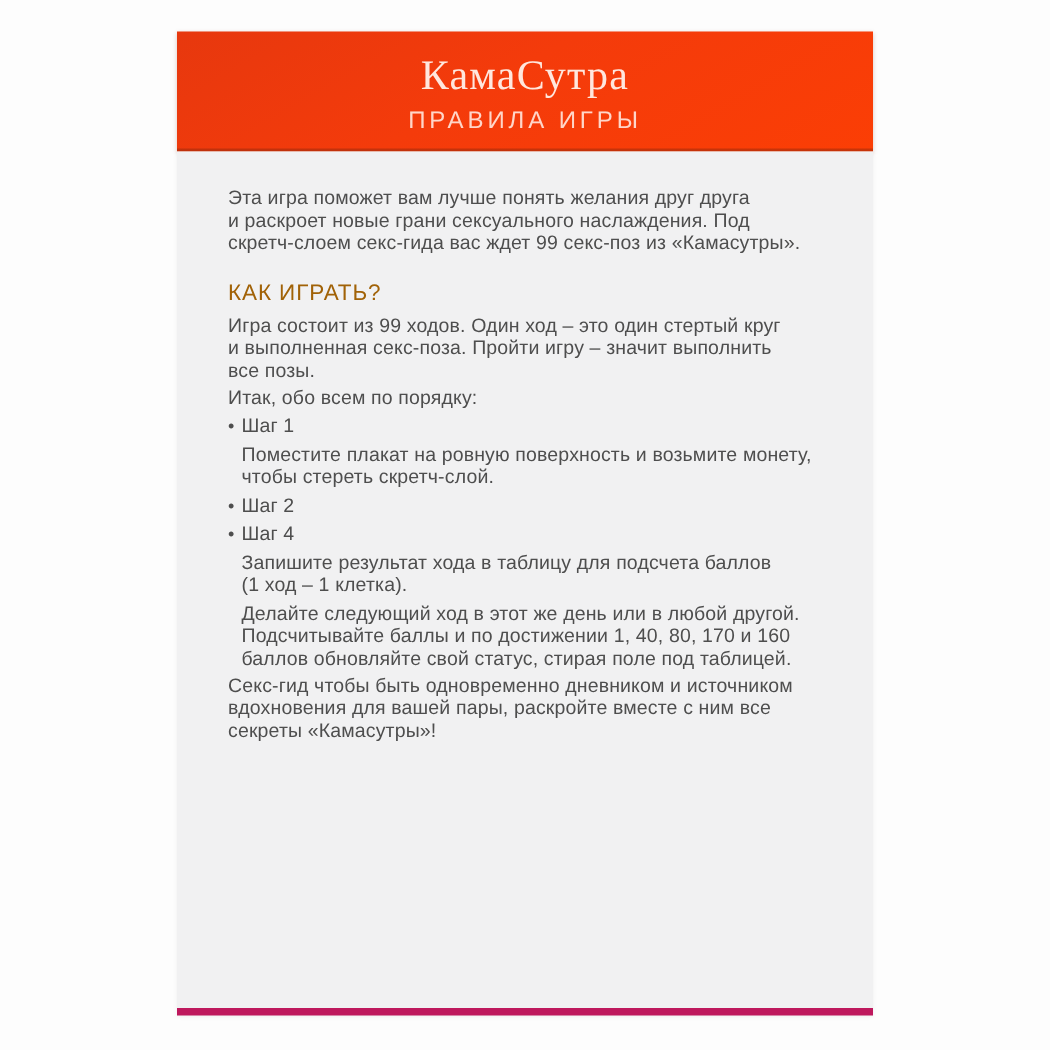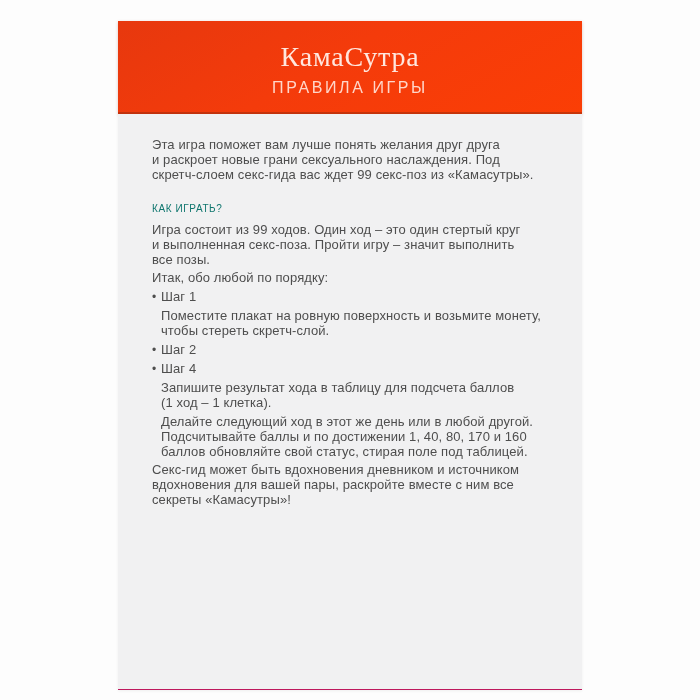--- a/index.html
+++ b/index.html
@@ -21,21 +21,21 @@
 
   .card {
     position: absolute;
     left: 118px;
     top: 21px;
     width: 464px;
     height: 656px;
   }
 
   .banner {
-    height: 93px;
+    height: 80px;
     background: linear-gradient(150deg, #e7380e 0%, #f43b0b 45%, #fb3e05 100%);
     box-shadow: inset 0 -2px 0 rgba(140, 42, 16, 0.45), 0 1px 3px rgba(120, 40, 15, 0.25);
     display: flex;
     flex-direction: column;
     align-items: center;
     justify-content: center;
     padding-top: 4px;
   }
 
   .banner h1 {
@@ -50,41 +50,41 @@
   .banner .subtitle {
     margin-top: 6px;
     font-size: 16px;
     letter-spacing: 2.6px;
     color: #ffd6c9;
   }
 
   .sheet-body {
     height: 576px;
     background: #f1f1f2;
-    border-bottom: 1px solid #be185d;
+    border-bottom: 5px solid #be185d;
     box-shadow: 0 1px 3px rgba(0, 0, 0, 0.06);
     padding: 24px 34px 0 34px;
     color: #4e4e4e;
     font-size: 13px;
     line-height: 14.9px;
     letter-spacing: 0.1px;
   }
 
   .para {
     white-space: pre-line;
     margin-bottom: 4px;
   }
 
   .intro { margin-bottom: 14px; }
 
   .heading {
-    font-size: 10px;
+    font-size: 15px;
     font-weight: 400;
     letter-spacing: 0.6px;
-    color: #0f766e;
+    color: #a16207;
     margin: 16px 0 5px 0;
     line-height: 19px;
   }
 
   .step-label {
     display: flex;
     align-items: baseline;
     margin: 2px 0 4px 0;
   }
 
@@ -114,21 +114,21 @@
       <p class="para intro">Эта игра поможет вам лучше понять желания друг друга
 и раскроет новые грани сексуального наслаждения. Под
 скретч-слоем секс-гида вас ждет 99 секс-поз из «Камасутры».</p>
 
       <h2 class="heading">КАК ИГРАТЬ?</h2>
 
       <p class="para">Игра состоит из 99 ходов. Один ход – это один стертый круг
 и выполненная секс-поза. Пройти игру – значит выполнить
 все позы.</p>
 
-      <p class="para">Итак, обо любой по порядку:</p>
+      <p class="para">Итак, обо всем по порядку:</p>
 
       <div>
         <div class="step-label">
           <span class="bullet">•</span>
           <span>Шаг 1</span>
         </div>
         <div class="step-body">
           <p class="para">Поместите плакат на ровную поверхность и возьмите монету,
 чтобы стереть скретч-слой.</p>
         </div>
@@ -148,19 +148,19 @@
         </div>
         <div class="step-body">
           <p class="para">Запишите результат хода в таблицу для подсчета баллов
 (1 ход – 1 клетка).</p>
           <p class="para">Делайте следующий ход в этот же день или в любой другой.
 Подсчитывайте баллы и по достижении 1, 40, 80, 170 и 160
 баллов обновляйте свой статус, стирая поле под таблицей.</p>
         </div>
       </div>
 
-      <p class="para outro">Секс-гид может быть вдохновения дневником и источником
+      <p class="para outro">Секс-гид чтобы быть одновременно дневником и источником
 вдохновения для вашей пары, раскройте вместе с ним все
 секреты «Камасутры»!</p>
 
     </div>
   </div>
 </div>
 
 </body></html>

